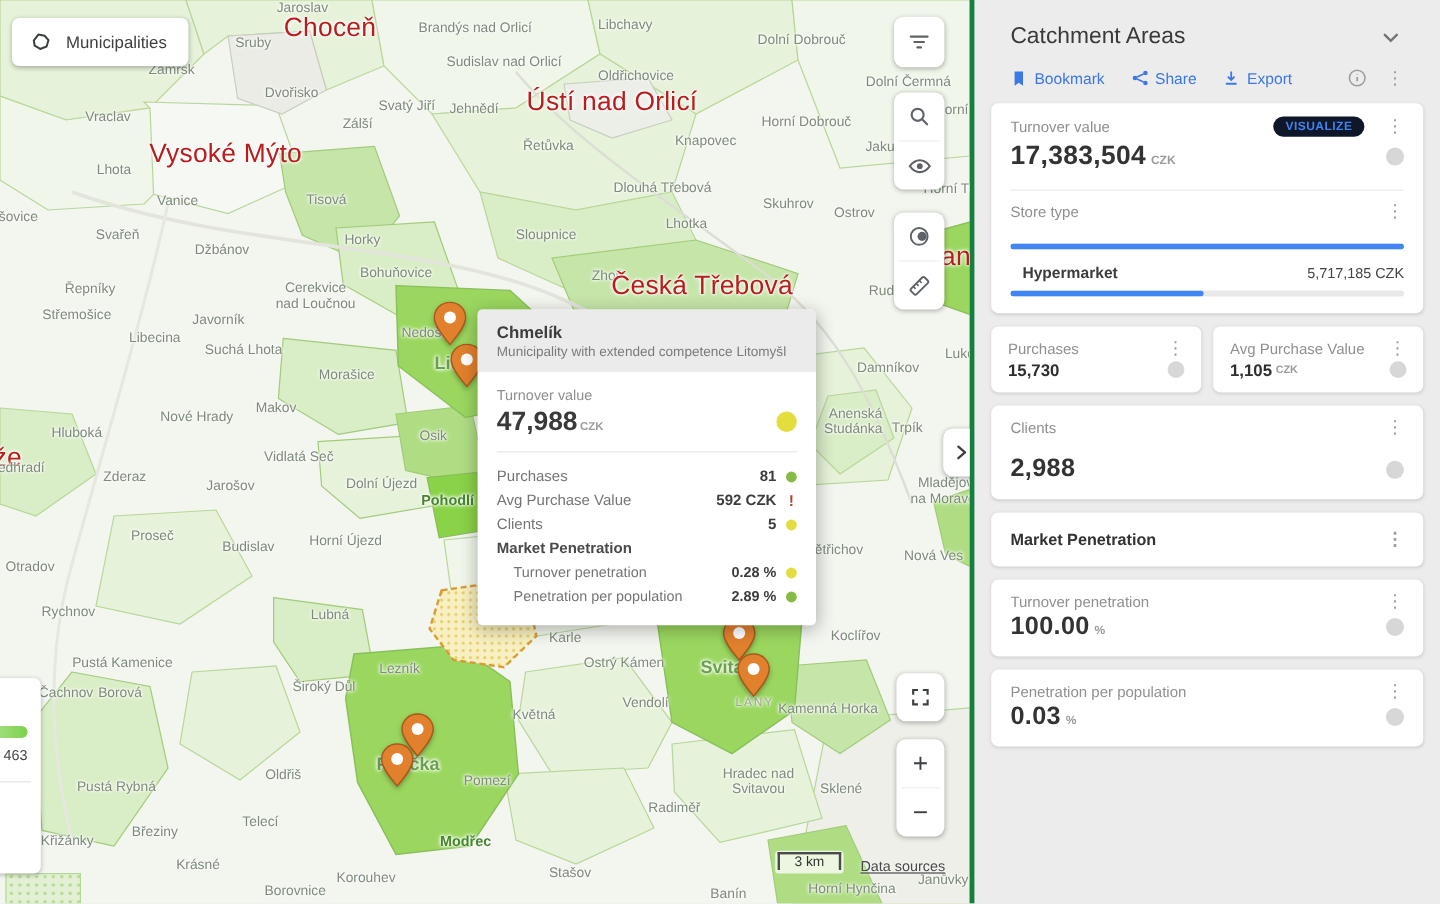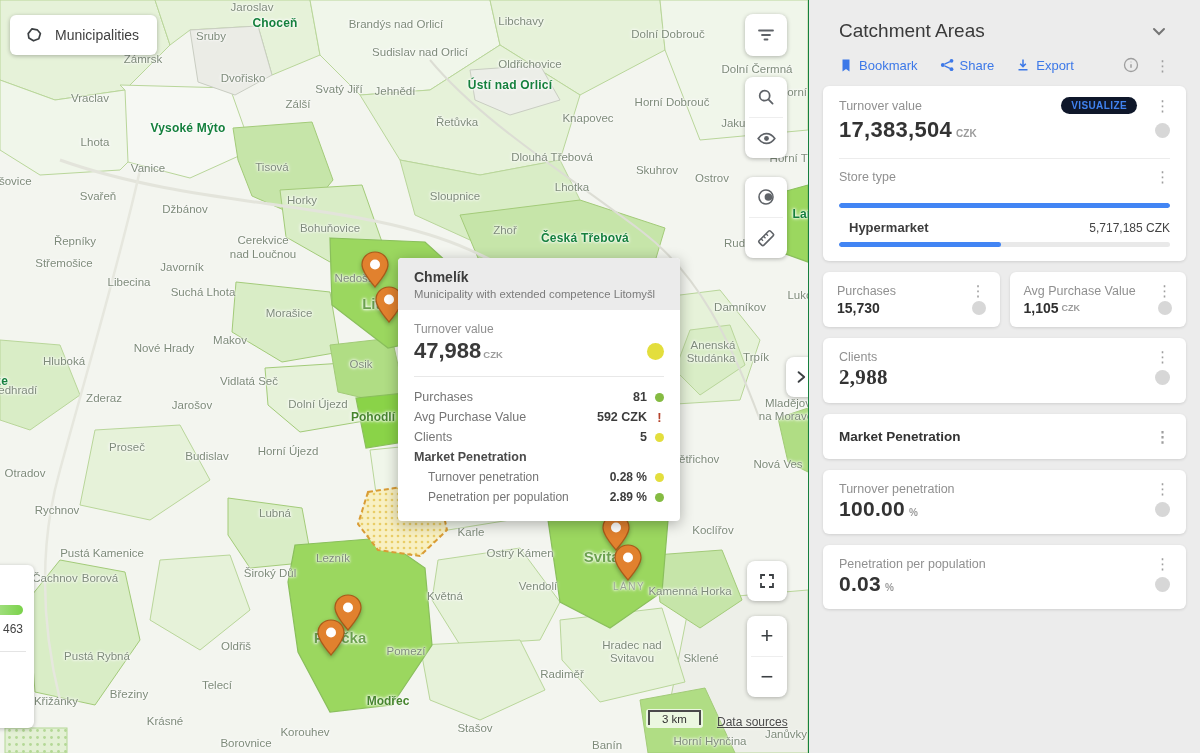--- a/index.html
+++ b/index.html
@@ -5,21 +5,21 @@
   html,body{margin:0;padding:0}
   body{width:1200px;height:753px;overflow:hidden;position:relative;
        font-family:"Liberation Sans",sans-serif;background:#ececec;color:#3c3c3c;}
   
   #map{position:absolute;left:0;top:0;width:808px;height:753px;background:#f3f5ef;overflow:hidden;}
   #map svg.base{position:absolute;left:0;top:0;}
   #map-labels{position:absolute;inset:0;z-index:5;pointer-events:none;}
   .mlabel{position:absolute;transform:translate(-50%,-50%);white-space:nowrap;
           text-shadow:0 0 2px #fff,0 0 3px #fff,0 0 4px #fff;}
   .mlabel.place{font-size:11.5px;color:#7e8b7a;}
-  .mlabel.town{font-size:12px;font-weight:bold;color:#15803d;letter-spacing:.2px;}
+  .mlabel.town{font-size:22px;font-weight:normal;color:#b91c1c;letter-spacing:.2px;}
   .mlabel.green{font-size:15px;font-weight:bold;color:#6ba14e;}
   .mlabel.greensm{font-size:12px;font-weight:bold;color:#47852e;}
   .mlabel.lany{font-size:10px;color:#99a593;letter-spacing:1.5px;}
   .pin{position:absolute;z-index:8;width:28px;height:38px;margin-left:-14px;margin-top:-36px;
        filter:drop-shadow(0 2px 2px rgba(0,0,0,.3));}
   
   .mbtn,.mgroup{position:absolute;background:#fff;border-radius:8px;
        box-shadow:0 1px 4px rgba(0,0,0,.28);z-index:40;}
   .mbtn{width:42px;height:42px;display:flex;align-items:center;justify-content:center;cursor:pointer;}
   .mgroup{width:42px;overflow:hidden;}
@@ -58,21 +58,21 @@
   #popup .pdiv{height:1px;background:#e8e8e8;margin:12px 0 10px;}
   .prow{display:flex;align-items:center;height:20px;font-size:12.5px;color:#757575;}
   .prow.bold{font-weight:bold;color:#4a4a4a;}
   .prow.indent{padding-left:14px;font-size:12px;}
   .prow .pv{margin-left:auto;font-weight:bold;color:#3d3d3d;}
   .dot{width:9px;height:9px;border-radius:50%;margin-left:8px;flex:0 0 auto;}
   .dot.yellow{background:#e3de3d;} .dot.green{background:#85bb42;}
   .alert{margin-left:8px;color:#b5432c;font-weight:bold;font-size:13px;width:9px;text-align:center;}
   
   #sb{position:absolute;left:808px;top:0;width:392px;height:753px;background:#ececec;
-      border-left:1px solid #15803d;box-sizing:border-box;padding:0 14px;}
+      border-left:4px solid #15803d;box-sizing:border-box;padding:0 14px;}
   .sb-title-row{display:flex;align-items:center;padding:20px 16px 0;}
   .sb-title{font-size:19px;font-weight:500;color:#3a3a3a;}
   .sb-title-row svg{margin-left:auto;cursor:pointer;}
   .sb-actions{display:flex;align-items:center;gap:22px;margin:15px 16px 13px;}
   .act{display:flex;align-items:center;gap:6px;font-size:13px;font-weight:500;color:#3c78e8;cursor:pointer;}
   .sb-actions-right{margin-left:auto;display:flex;align-items:center;gap:16px;color:#9e9e9e;}
   .kebab{color:#9e9e9e;font-size:15px;line-height:1;cursor:pointer;margin-left:auto;padding-left:8px;}
   .card{background:#fff;border-radius:6px;box-shadow:0 1px 3px rgba(0,0,0,.12);margin-bottom:11px;position:relative;}
   .metric{padding:11px 16px 13px;}
   .lblrow{display:flex;align-items:center;font-size:12.5px;color:#909090;}
@@ -534,21 +534,21 @@
         <span class="toggle" style="width:14px;height:14px;"></span>
       </div>
     </div>
   </div>
 
   <div class="card metric">
     <div class="lblrow">
       <span>Clients</span>
       <span class="kebab">⋮</span>
     </div>
-    <div class="valrow" style="margin-top:1px;font-family:Liberation Serif, serif;">
+    <div class="valrow" style="margin-top:15px;">
       <span class="val" style="font-size:21px;">2,988</span>
       <span class="toggle"></span>
     </div>
   </div>
 
   <div class="card mp-head">
     <span>Market Penetration</span>
     <span class="kebab">⋮</span>
   </div>
 

